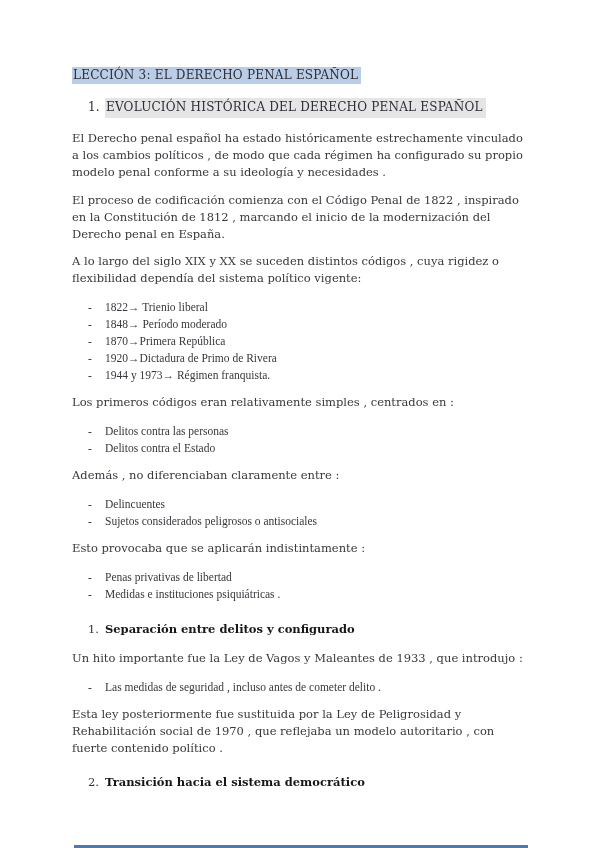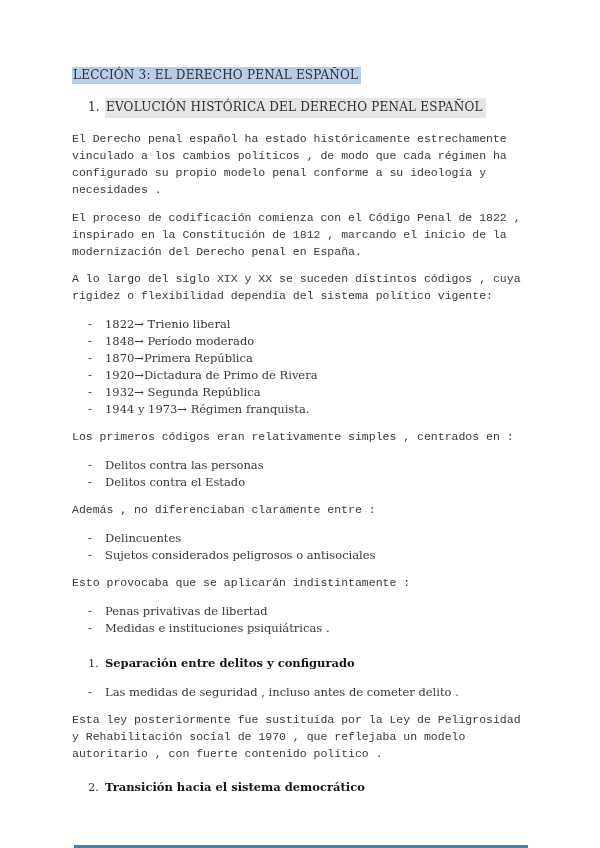--- a/index.html
+++ b/index.html
@@ -6,32 +6,32 @@
   body{
     width:600px;height:848px;background:#ffffff;
     font-family:"DejaVu Serif","Liberation Serif",serif;
     color:#38383e;font-size:11.5px;line-height:17px;
     -webkit-font-smoothing:antialiased;
   }
   .page{
     position:relative;width:600px;height:848px;
     padding:67px 72px 0;box-sizing:border-box;overflow:hidden;
   }
-  p{margin:0 0 10px;font-family:Liberation Mono, monospace;}
+  p{margin:0 0 10px;}
   .mb14{margin-bottom:14px;}
   .mb12{margin-bottom:12px;}
   .mb11{margin-bottom:11px;}
   .mb9{margin-bottom:9px;}
   .tight{margin-bottom:0;}
   .title{font-size:12px;letter-spacing:.2px;color:#2e2e38;}
   .hl{padding:1px 3px 2px 1px;}
   .numbered{display:flex;align-items:baseline;}
   .numbered .num{display:inline-block;min-width:17px;margin-left:16px;flex:0 0 auto;}
   .h1{font-size:12px;color:#2e2e38;letter-spacing:.2px;}
-  ul.dash{list-style:none;margin:12px 0 10px;padding:0;}
+  ul.dash{list-style:none;margin:12px 0 10px;padding:0;font-family:Liberation Serif, serif;}
   ul.dash li{position:relative;padding-left:33px;}
   ul.dash li::before{content:"-";position:absolute;left:16px;top:0;}
   .sub{font-weight:bold;color:#17171a;margin:18px 0 12px;}
   .sub .num{font-weight:normal;color:#333;}
   .sub2{margin-top:17px;margin-bottom:0;}
   .footer-bar{position:absolute;bottom:0;left:74px;width:454px;height:3px;}
 </style>
 </head>
 <body style="color: rgb(56, 56, 62);">
 
@@ -48,21 +48,20 @@
 
   <p>El proceso de codificación comienza con el Código Penal de 1822 , inspirado en la Constitución de 1812 , marcando el inicio de la modernización del Derecho penal en España.</p>
 
   <p>A lo largo del siglo XIX y XX se suceden distintos códigos , cuya rigidez o flexibilidad dependía del sistema político vigente:</p>
 
   <ul class="dash mb9">
     <li>1822→ Trienio liberal</li>
     <li>1848→ Período moderado</li>
     <li>1870→Primera República</li>
     <li>1920→Dictadura de Primo de Rivera</li>
-    <li>1932→ Segunda República</li>
     <li>1944 y 1973→ Régimen franquista.</li>
   </ul>
 
   <p class="mb9">Los primeros códigos eran relativamente simples , centrados en :</p>
 
   <ul class="dash">
     <li>Delitos contra las personas</li>
     <li>Delitos contra el Estado</li>
   </ul>
 
@@ -78,20 +77,21 @@
   <ul class="dash tight">
     <li>Penas privativas de libertad</li>
     <li>Medidas e instituciones psiquiátricas .</li>
   </ul>
 
   <div class="sub numbered">
     <span class="num">1.</span>
     <span>Separación entre delitos y configurado</span>
   </div>
 
+  <p class="tight">Un hito importante fue la Ley de Vagos y Maleantes de 1933 , que introdujo :</p>
 
   <ul class="dash">
     <li>Las medidas de seguridad , incluso antes de cometer delito .</li>
   </ul>
 
   <p class="mb11">Esta ley posteriormente fue sustituida por la Ley de Peligrosidad y Rehabilitación social de 1970 , que reflejaba un modelo autoritario , con fuerte contenido político .</p>
 
   <div class="sub sub2 numbered">
     <span class="num">2.</span>
     <span>Transición hacia el sistema democrático</span>

